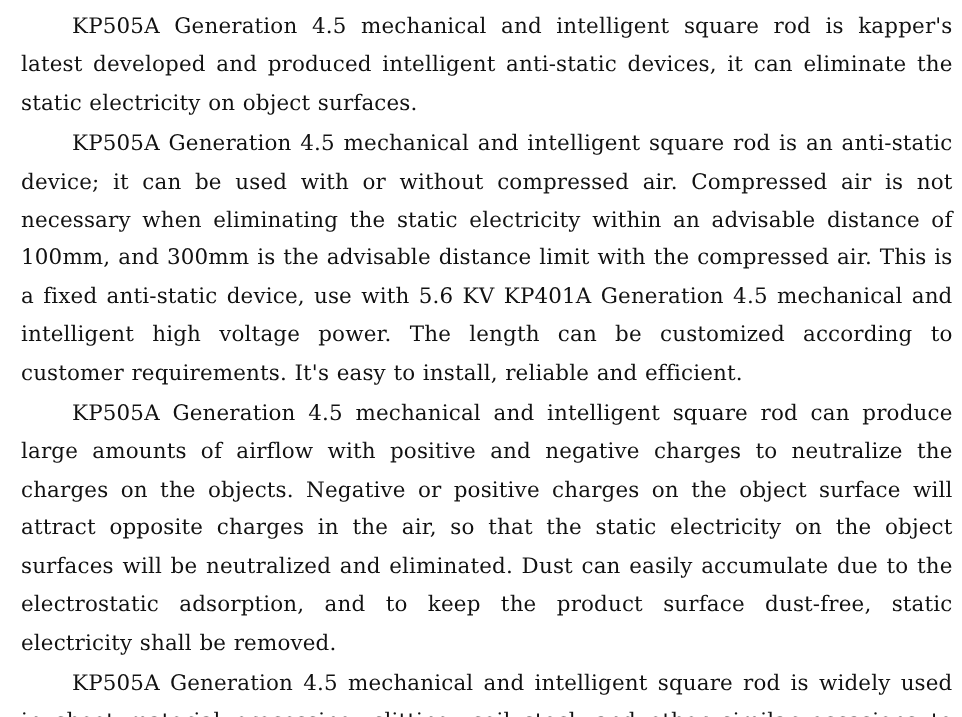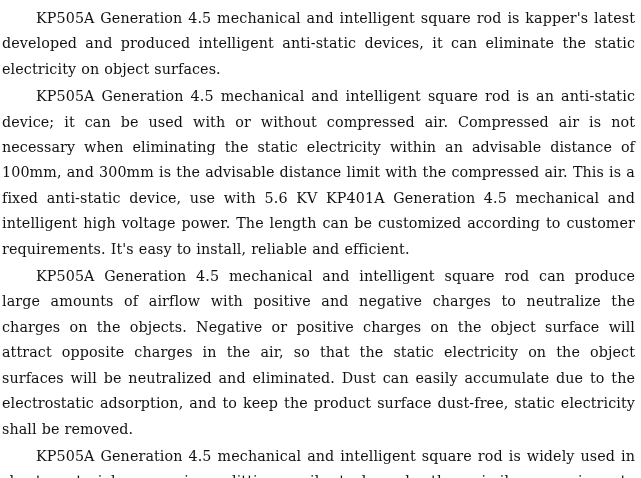--- a/index.html
+++ b/index.html
@@ -11,21 +11,21 @@
     height: 478px;
     background: #ffffff;
     font-family: "Liberation Serif", serif;
     color: #000000;
     overflow: hidden;
   }
   #doc {
     width: 641px;
     height: 430px;
     box-sizing: border-box;
-    padding: 6px 6px 0 2px;
+    padding: 6px 6px 0 14px;
   }
   .para {
     margin: 0 0 2px 0;
     text-indent: 34px;
     font-family: "DejaVu Serif", serif;
     font-size: 14.3px;
     line-height: 25.4px;
     text-align: justify;
     text-justify: inter-word;
     letter-spacing: 0.1px;

